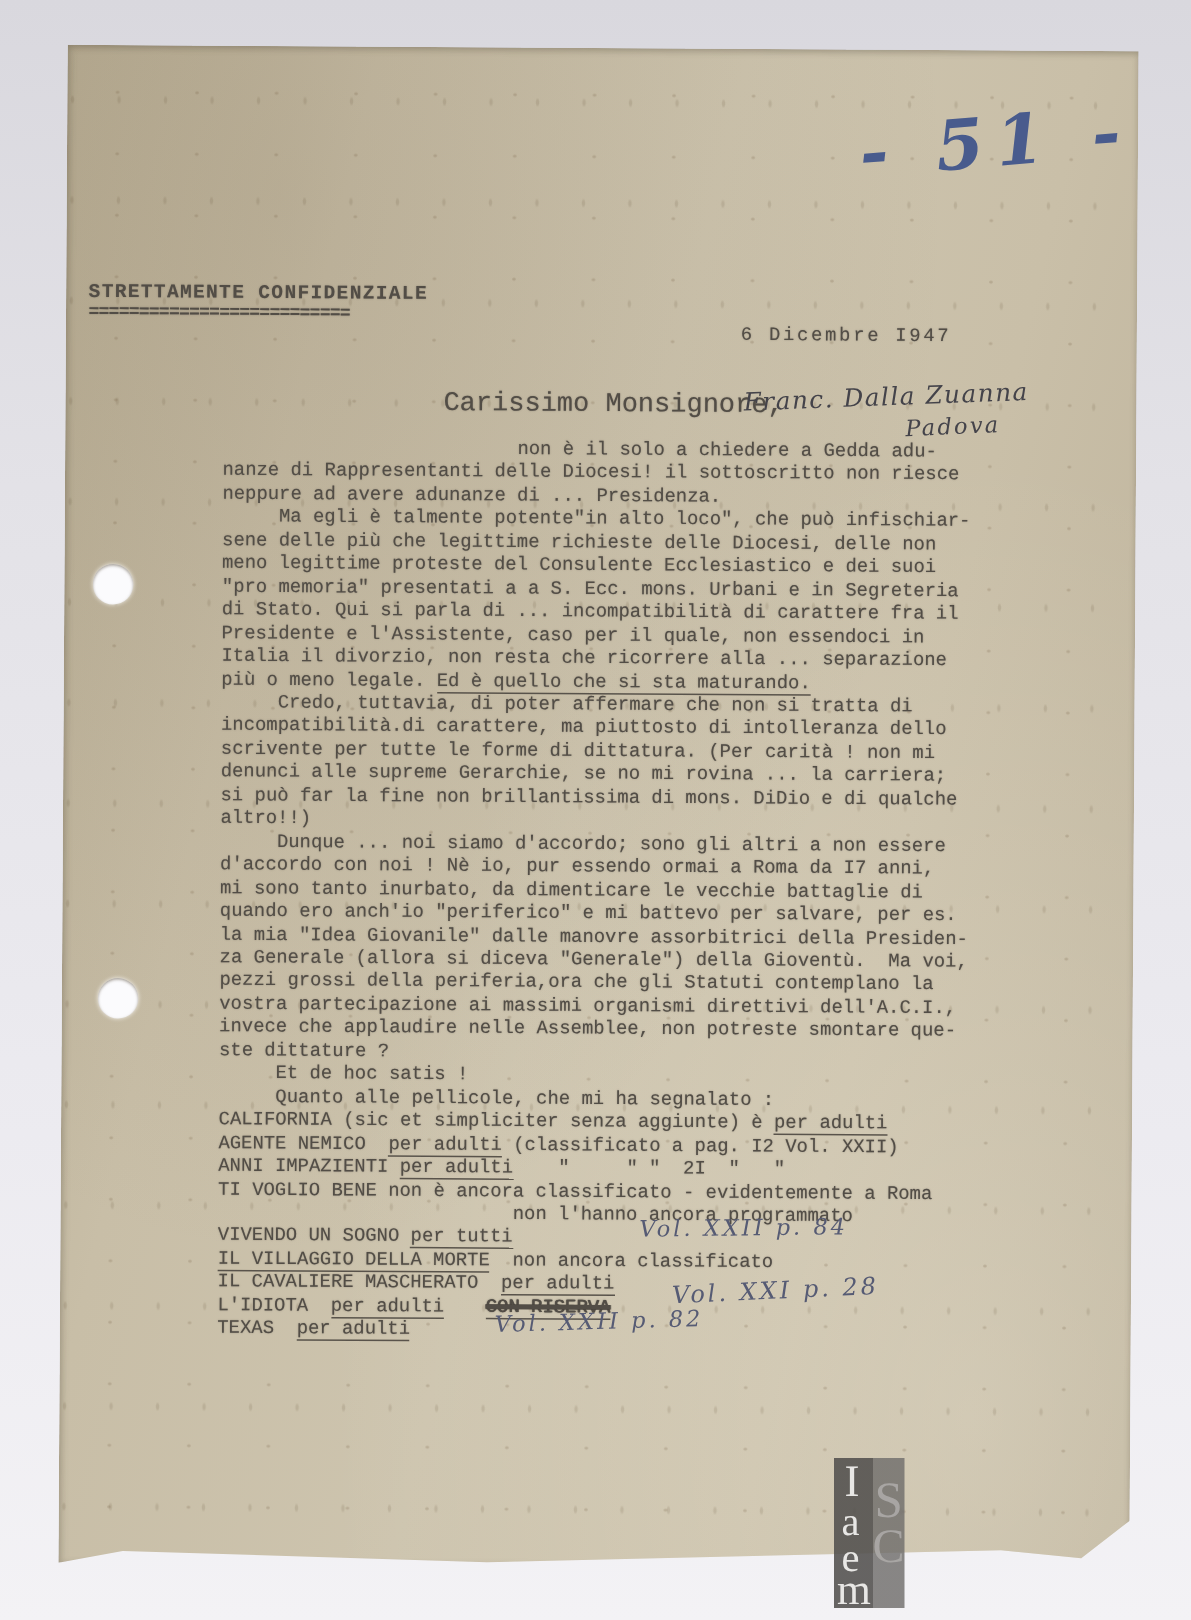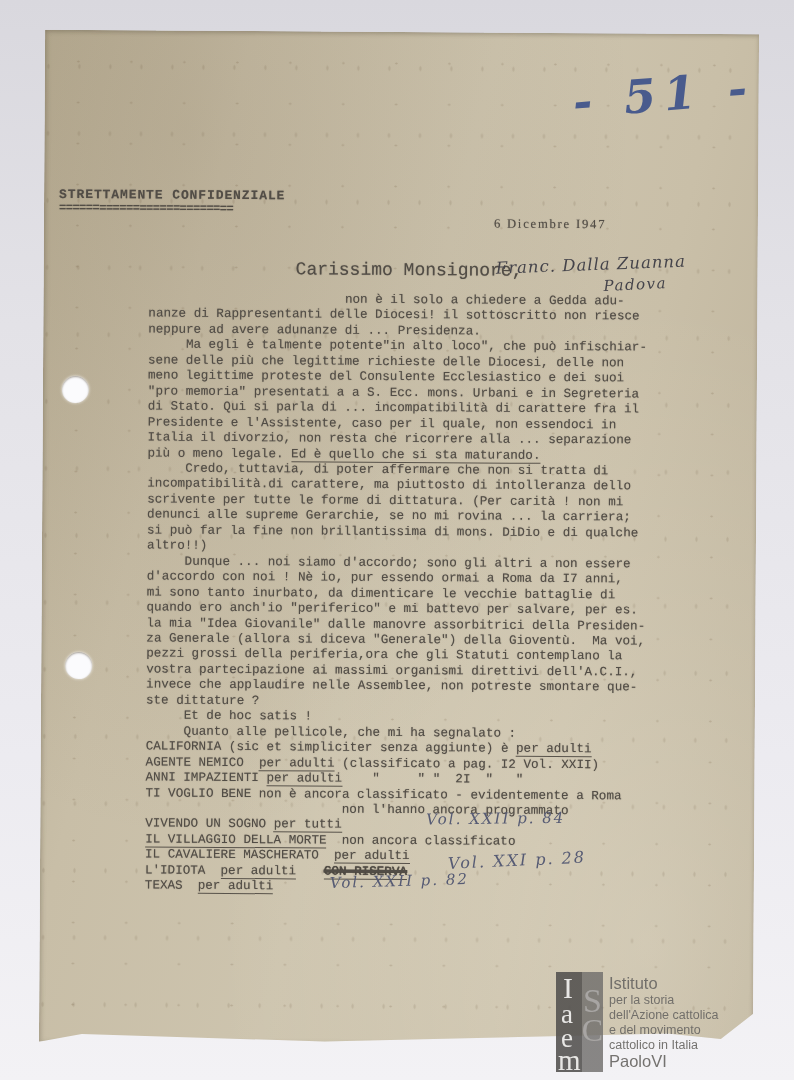--- a/index.html
+++ b/index.html
@@ -26,21 +26,21 @@
       radial-gradient(rgba(90,70,45,.14) .7px, transparent 1.5px);
     background-size:53px 41px, 31px 67px;
     background-position:7px 11px, 19px 3px;
   }
   .typed{
     font-family:"Liberation Mono","DejaVu Sans Mono",monospace;
     color:#524d46;text-shadow:0 0 1px rgba(82,77,70,.55);
   }
   .stamp{position:absolute;left:15px;top:157px;font-size:13px;font-weight:bold;letter-spacing:.9px;}
   .stamp-rule{position:absolute;left:15px;top:171px;font-size:12px;font-weight:bold;letter-spacing:-.5px;}
-  .date{position:absolute;left:450px;top:184px;font-size:12.6px;letter-spacing:1.8px;font-family:Liberation Serif, serif;}
+  .date{position:absolute;left:450px;top:184px;font-size:12.6px;letter-spacing:1.8px;}
   .salutation{position:absolute;left:252px;top:228px;font-size:18px;}
   .body-lines{
     position:absolute;left:105px;top:261px;font-size:12.6px;line-height:15.45px;white-space:pre;
   }
   .body-lines .u{border-bottom:1.2px solid rgba(82,77,70,.95);}
   .body-lines .us{
     border-bottom:1.2px solid rgba(82,77,70,.95);
     text-decoration:line-through;text-decoration-thickness:2.5px;
     text-shadow:0 0 1px rgba(60,55,50,.9), .5px 0 0 rgba(60,55,50,.7);
     margin-left:20px;
@@ -108,21 +108,13 @@
 
 <div class="watermark">
   <div class="wm-logo">
     <span class="wm-I">I</span>
     <span class="wm-S">S</span>
     <span class="wm-a">a</span>
     <span class="wm-C">C</span>
     <span class="wm-e">e</span>
     <span class="wm-m">m</span>
   </div>
-  <div class="wm-text">
-    <div class="wm-line-big">Istituto</div>
-    <div class="wm-line-sm">per la storia</div>
-    <div class="wm-line-sm">dell'Azione cattolica</div>
-    <div class="wm-line-sm">e del movimento</div>
-    <div class="wm-line-sm">cattolico in Italia</div>
-    <div class="wm-line-big">PaoloVI</div>
-  </div>
 </div>
 
 </body></html>

